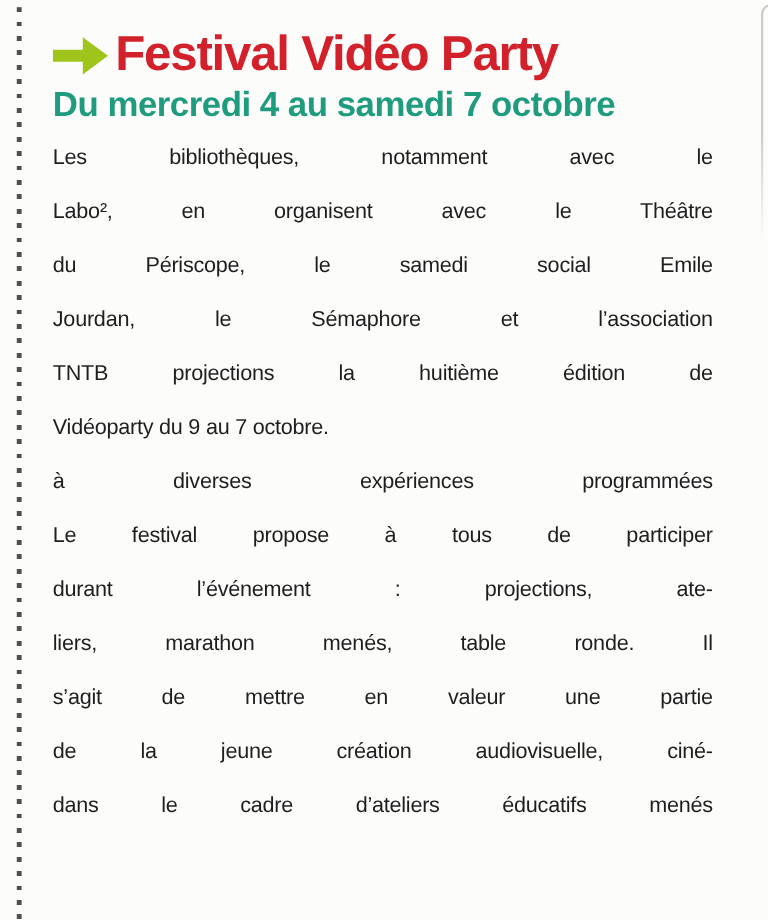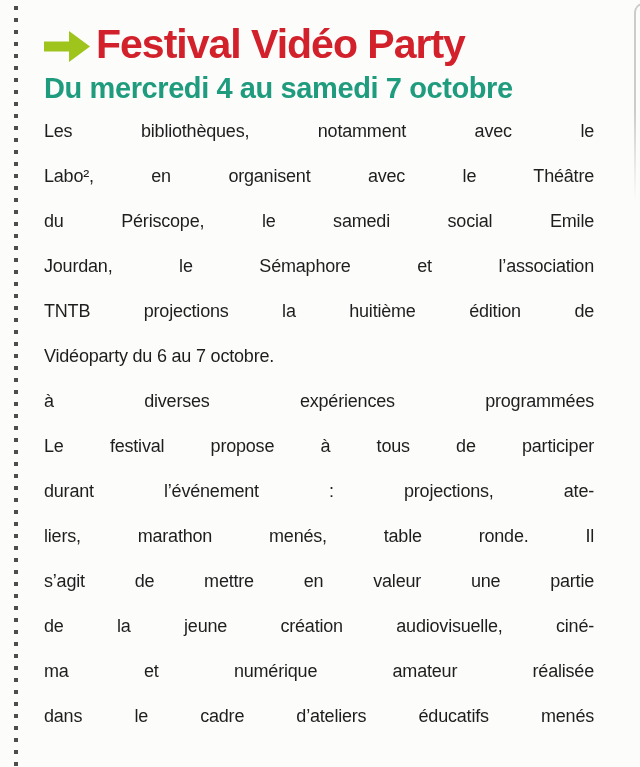--- a/index.html
+++ b/index.html
@@ -88,24 +88,23 @@
   </div>
 
   <div class="page-subtitle">Du mercredi 4 au samedi 7 octobre</div>
 
   <div class="article-body">
       <div class="body-line">Les bibliothèques, notamment avec le</div>
       <div class="body-line">Labo², en organisent avec le Théâtre</div>
       <div class="body-line">du Périscope, le samedi social Emile</div>
       <div class="body-line">Jourdan, le Sémaphore et l’association</div>
       <div class="body-line">TNTB projections la huitième édition de</div>
-      <div class="body-line para-end">Vidéoparty du 6 au 7 octobre.</div>
+      <div class="body-line para-end">Vidéoparty du 9 au 7 octobre.</div>
       <div class="body-line">à diverses expériences programmées</div>
       <div class="body-line">Le festival propose à tous de participer</div>
       <div class="body-line">durant l’événement : projections, ate-</div>
       <div class="body-line">liers, marathon menés, table ronde. Il</div>
       <div class="body-line">s’agit de mettre en valeur une partie</div>
       <div class="body-line">de la jeune création audiovisuelle, ciné-</div>
-      <div class="body-line">ma et numérique amateur réalisée</div>
       <div class="body-line">dans le cadre d’ateliers éducatifs menés</div>
     </div>
 
 </div>
 
 </body></html>

